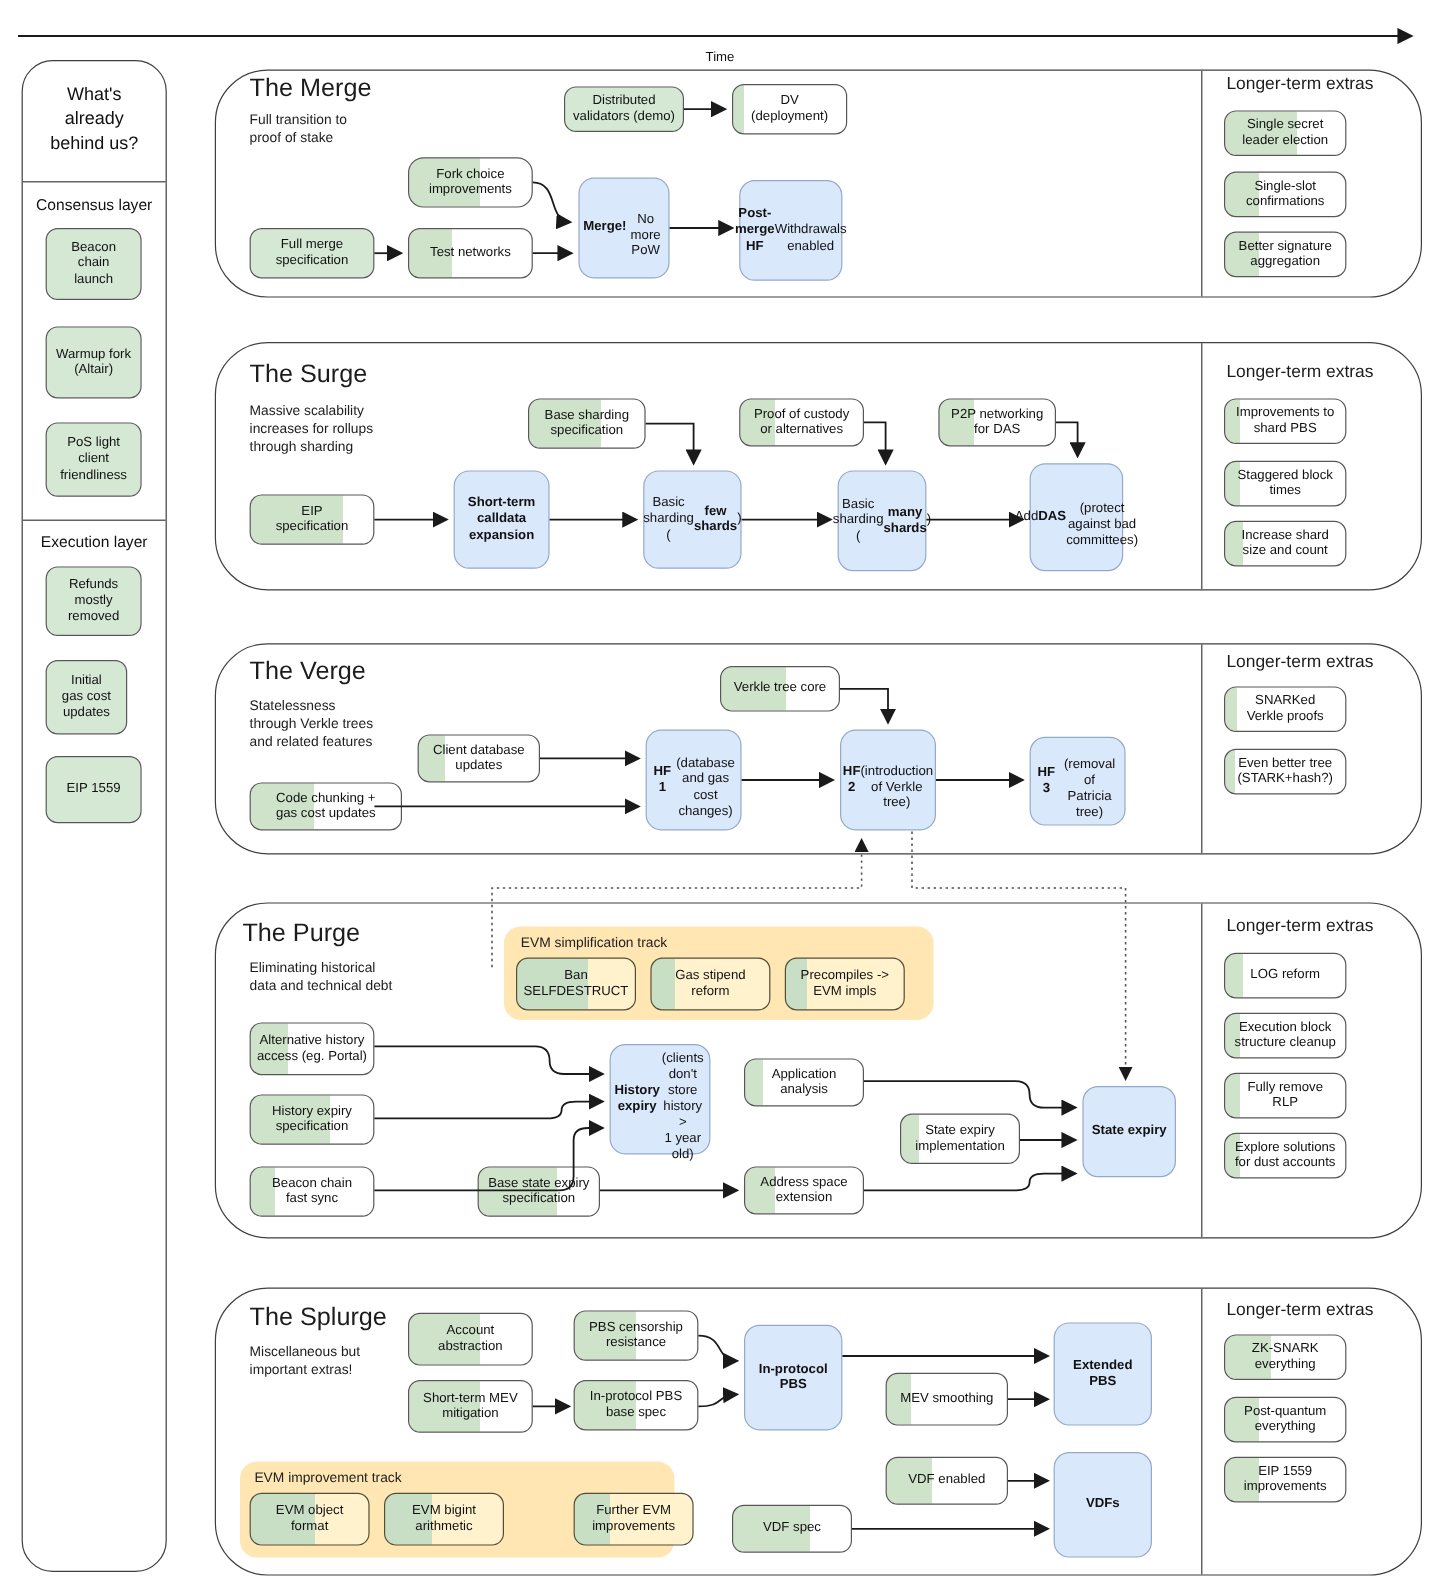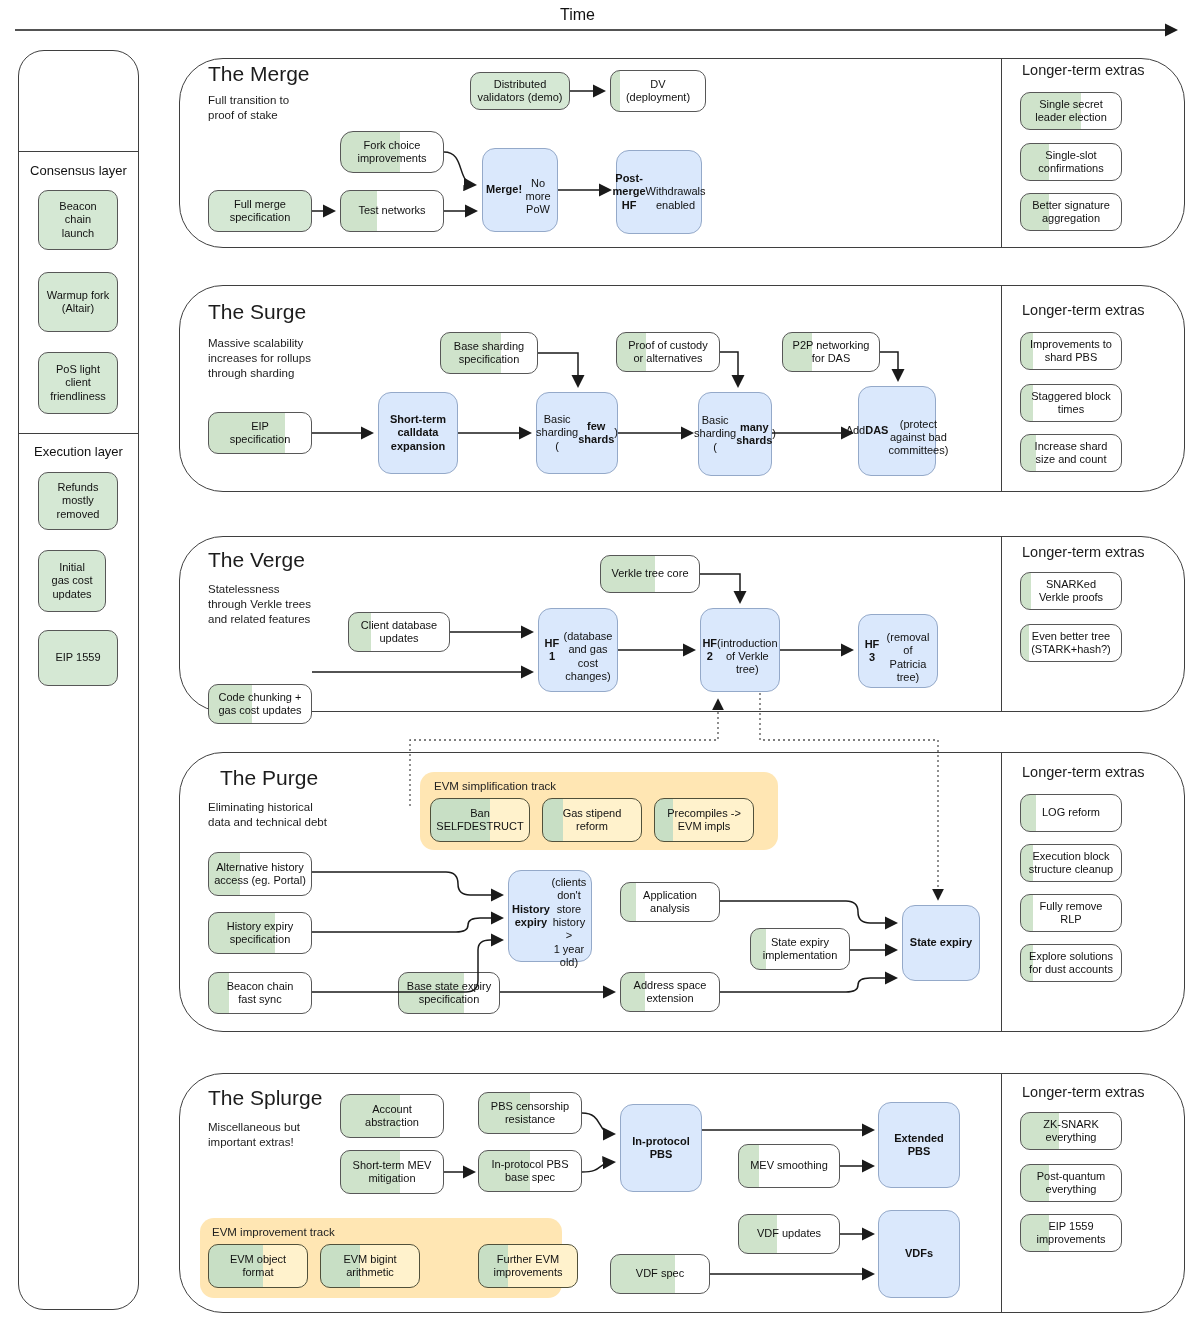--- a/index.html
+++ b/index.html
@@ -17,30 +17,31 @@
   .track-label{position:absolute;font-size:11.5px;color:#222;}
   .frame{position:absolute;border:1.6px solid #3f3f3f;border-radius:44px;box-sizing:border-box;background:transparent;}
   .vdiv{position:absolute;top:0;bottom:0;width:0;border-left:1.6px solid #3f3f3f;}
   .panel{position:absolute;border:1.6px solid #3f3f3f;border-radius:26px;box-sizing:border-box;}
   .hdiv{position:absolute;left:0;right:0;height:0;border-top:1.4px solid #3f3f3f;}
   .sec-title{position:absolute;font-size:21px;color:#1c1c1c;}
   .sec-sub{position:absolute;font-size:11.5px;line-height:1.3;color:#1c1c1c;}
   .xtr-title{position:absolute;font-size:14.5px;color:#1c1c1c;}
   .panel-title{position:absolute;font-size:15px;line-height:1.35;text-align:center;width:100%;}
   .panel-head{position:absolute;font-size:13px;text-align:center;width:100%;}
-  .time-label{position:absolute;font-size:16px;text-align:left;}
+  .time-label{position:absolute;font-size:11px;text-align:center;margin-top:36px;}
   svg.layer{position:absolute;left:0;top:0;pointer-events:none;}
   b{font-weight:bold;}
 </style>
 </head>
 <body>
 
 <div class="time-label" style="left:560px;top:6px;width:80px;">Time</div>
 
 <div class="panel" style="left:18px;top:50px;width:121px;height:1260px;">
+  <div class="panel-title" style="top:18px;">What's<br>already<br>behind us?</div>
   <div class="hdiv" style="top:100px;"></div>
   <div class="panel-head" style="top:112px;">Consensus layer</div>
   <div class="hdiv" style="top:382px;"></div>
   <div class="panel-head" style="top:393px;">Execution layer</div>
 </div>
 <div class="box full" style="left:38px;top:190px;width:80px;height:60px;">Beacon<br>chain<br>launch</div>
 <div class="box full" style="left:38px;top:272px;width:80px;height:60px;">Warmup fork<br>(Altair)</div>
 <div class="box full" style="left:38px;top:352px;width:80px;height:62px;">PoS light<br>client<br>friendliness</div>
 <div class="box full" style="left:38px;top:472px;width:80px;height:58px;">Refunds<br>mostly<br>removed</div>
 <div class="box full" style="left:38px;top:550px;width:68px;height:62px;">Initial<br>gas cost<br>updates</div>
@@ -90,29 +91,29 @@
 <div class="box blu" style="left:858px;top:386px;width:78px;height:90px;">Add <b>DAS</b><br>(protect<br>against bad<br>committees)</div>
 <div class="xtr-title" style="left:1022px;top:302px;">Longer-term extras</div>
 <div class="box" style="left:1020px;top:332px;width:102px;height:38px;--p:12%;">Improvements to<br>shard PBS</div>
 <div class="box" style="left:1020px;top:384px;width:102px;height:38px;--p:12%;">Staggered block<br>times</div>
 <div class="box" style="left:1020px;top:434px;width:102px;height:38px;--p:15%;">Increase shard<br>size and count</div>
 
 <div class="sec-title" style="left:208px;top:548px;">The Verge</div>
 <div class="sec-sub" style="left:208px;top:582px;">Statelessness<br>through Verkle trees<br>and related features</div>
 <div class="box" style="left:600px;top:555px;width:100px;height:38px;--p:55%;">Verkle tree core</div>
 <div class="box" style="left:348px;top:612px;width:102px;height:40px;--p:22%;">Client database<br>updates</div>
-<div class="box" style="left:208px;top:684px;width:104px;height:40px;--p:42%;">Code chunking +<br>gas cost updates</div>
+<div class="box" style="left:208px;top:652px;width:127px;height:40px;--p:42%;">Code chunking +<br>gas cost updates</div>
 <div class="box blu" style="left:538px;top:608px;width:80px;height:84px;"><b>HF 1</b><br>(database<br>and gas cost<br>changes)</div>
 <div class="box blu" style="left:700px;top:608px;width:80px;height:84px;"><b>HF 2</b><br>(introduction<br>of Verkle<br>tree)</div>
 <div class="box blu" style="left:858px;top:614px;width:80px;height:74px;"><b>HF 3</b><br>(removal of<br>Patricia tree)</div>
 <div class="xtr-title" style="left:1022px;top:544px;">Longer-term extras</div>
 <div class="box" style="left:1020px;top:572px;width:102px;height:38px;--p:10%;">SNARKed<br>Verkle proofs</div>
 <div class="box" style="left:1020px;top:624px;width:102px;height:38px;--p:8%;">Even better tree<br>(STARK+hash?)</div>
 
-<div class="sec-title" style="left:220px;top:766px;text-align:right;">The Purge</div>
+<div class="sec-title" style="left:202px;top:766px;text-align:right;">The Purge</div>
 <div class="sec-sub" style="left:208px;top:800px;">Eliminating historical<br>data and technical debt</div>
 <div class="track" style="left:420px;top:772px;width:358px;height:78px;"></div>
 <div class="track-label" style="left:434px;top:780px;">EVM simplification track</div>
 <div class="box ybx" style="left:430px;top:798px;width:100px;height:44px;--p:60%;">Ban<br>SELFDESTRUCT</div>
 <div class="box ybx" style="left:542px;top:798px;width:100px;height:44px;--p:20%;">Gas stipend<br>reform</div>
 <div class="box ybx" style="left:654px;top:798px;width:100px;height:44px;--p:18%;">Precompiles -&gt;<br>EVM impls</div>
 <div class="box" style="left:208px;top:852px;width:104px;height:44px;--p:30%;">Alternative history<br>access (eg. Portal)</div>
 <div class="box" style="left:208px;top:912px;width:104px;height:42px;--p:65%;">History expiry<br>specification</div>
 <div class="box" style="left:208px;top:972px;width:104px;height:42px;--p:20%;">Beacon chain<br>fast sync</div>
 <div class="box blu" style="left:508px;top:870px;width:84px;height:92px;"><b>History<br>expiry</b><br>(clients don't<br>store history &gt;<br>1 year old)</div>
@@ -135,21 +136,21 @@
 <div class="box" style="left:478px;top:1092px;width:104px;height:42px;--p:50%;">PBS censorship<br>resistance</div>
 <div class="box" style="left:340px;top:1150px;width:104px;height:44px;--p:58%;">Short-term MEV<br>mitigation</div>
 <div class="box" style="left:478px;top:1150px;width:104px;height:42px;--p:50%;">In-protocol PBS<br>base spec</div>
 <div class="box blu" style="left:620px;top:1104px;width:82px;height:88px;">
     <b>In-protocol<br>PBS</b>
   </div>
 <div class="box" style="left:738px;top:1144px;width:102px;height:44px;--p:20%;">MEV smoothing</div>
 <div class="box blu" style="left:878px;top:1102px;width:82px;height:86px;">
     <b>Extended<br>PBS</b>
   </div>
-<div class="box" style="left:738px;top:1214px;width:102px;height:40px;--p:38%;">VDF updates</div>
+<div class="box" style="left:738px;top:1214px;width:102px;height:40px;--p:38%;">VDF enabled</div>
 <div class="box" style="left:610px;top:1254px;width:100px;height:40px;--p:65%;">VDF spec</div>
 <div class="box blu" style="left:878px;top:1210px;width:82px;height:88px;">
     <b>VDFs</b>
   </div>
 <div class="track" style="left:200px;top:1218px;width:362px;height:80px;"></div>
 <div class="track-label" style="left:212px;top:1226px;">EVM improvement track</div>
 <div class="box ybx" style="left:208px;top:1244px;width:100px;height:44px;--p:55%;">EVM object<br>format</div>
 <div class="box ybx" style="left:320px;top:1244px;width:100px;height:44px;--p:40%;">EVM bigint<br>arithmetic</div>
 <div class="box ybx" style="left:432px;top:1244px;width:100px;height:44px;margin-left:46px;--p:30%;">Further EVM<br>improvements</div>
 <div class="xtr-title" style="left:1022px;top:1084px;">Longer-term extras</div>

